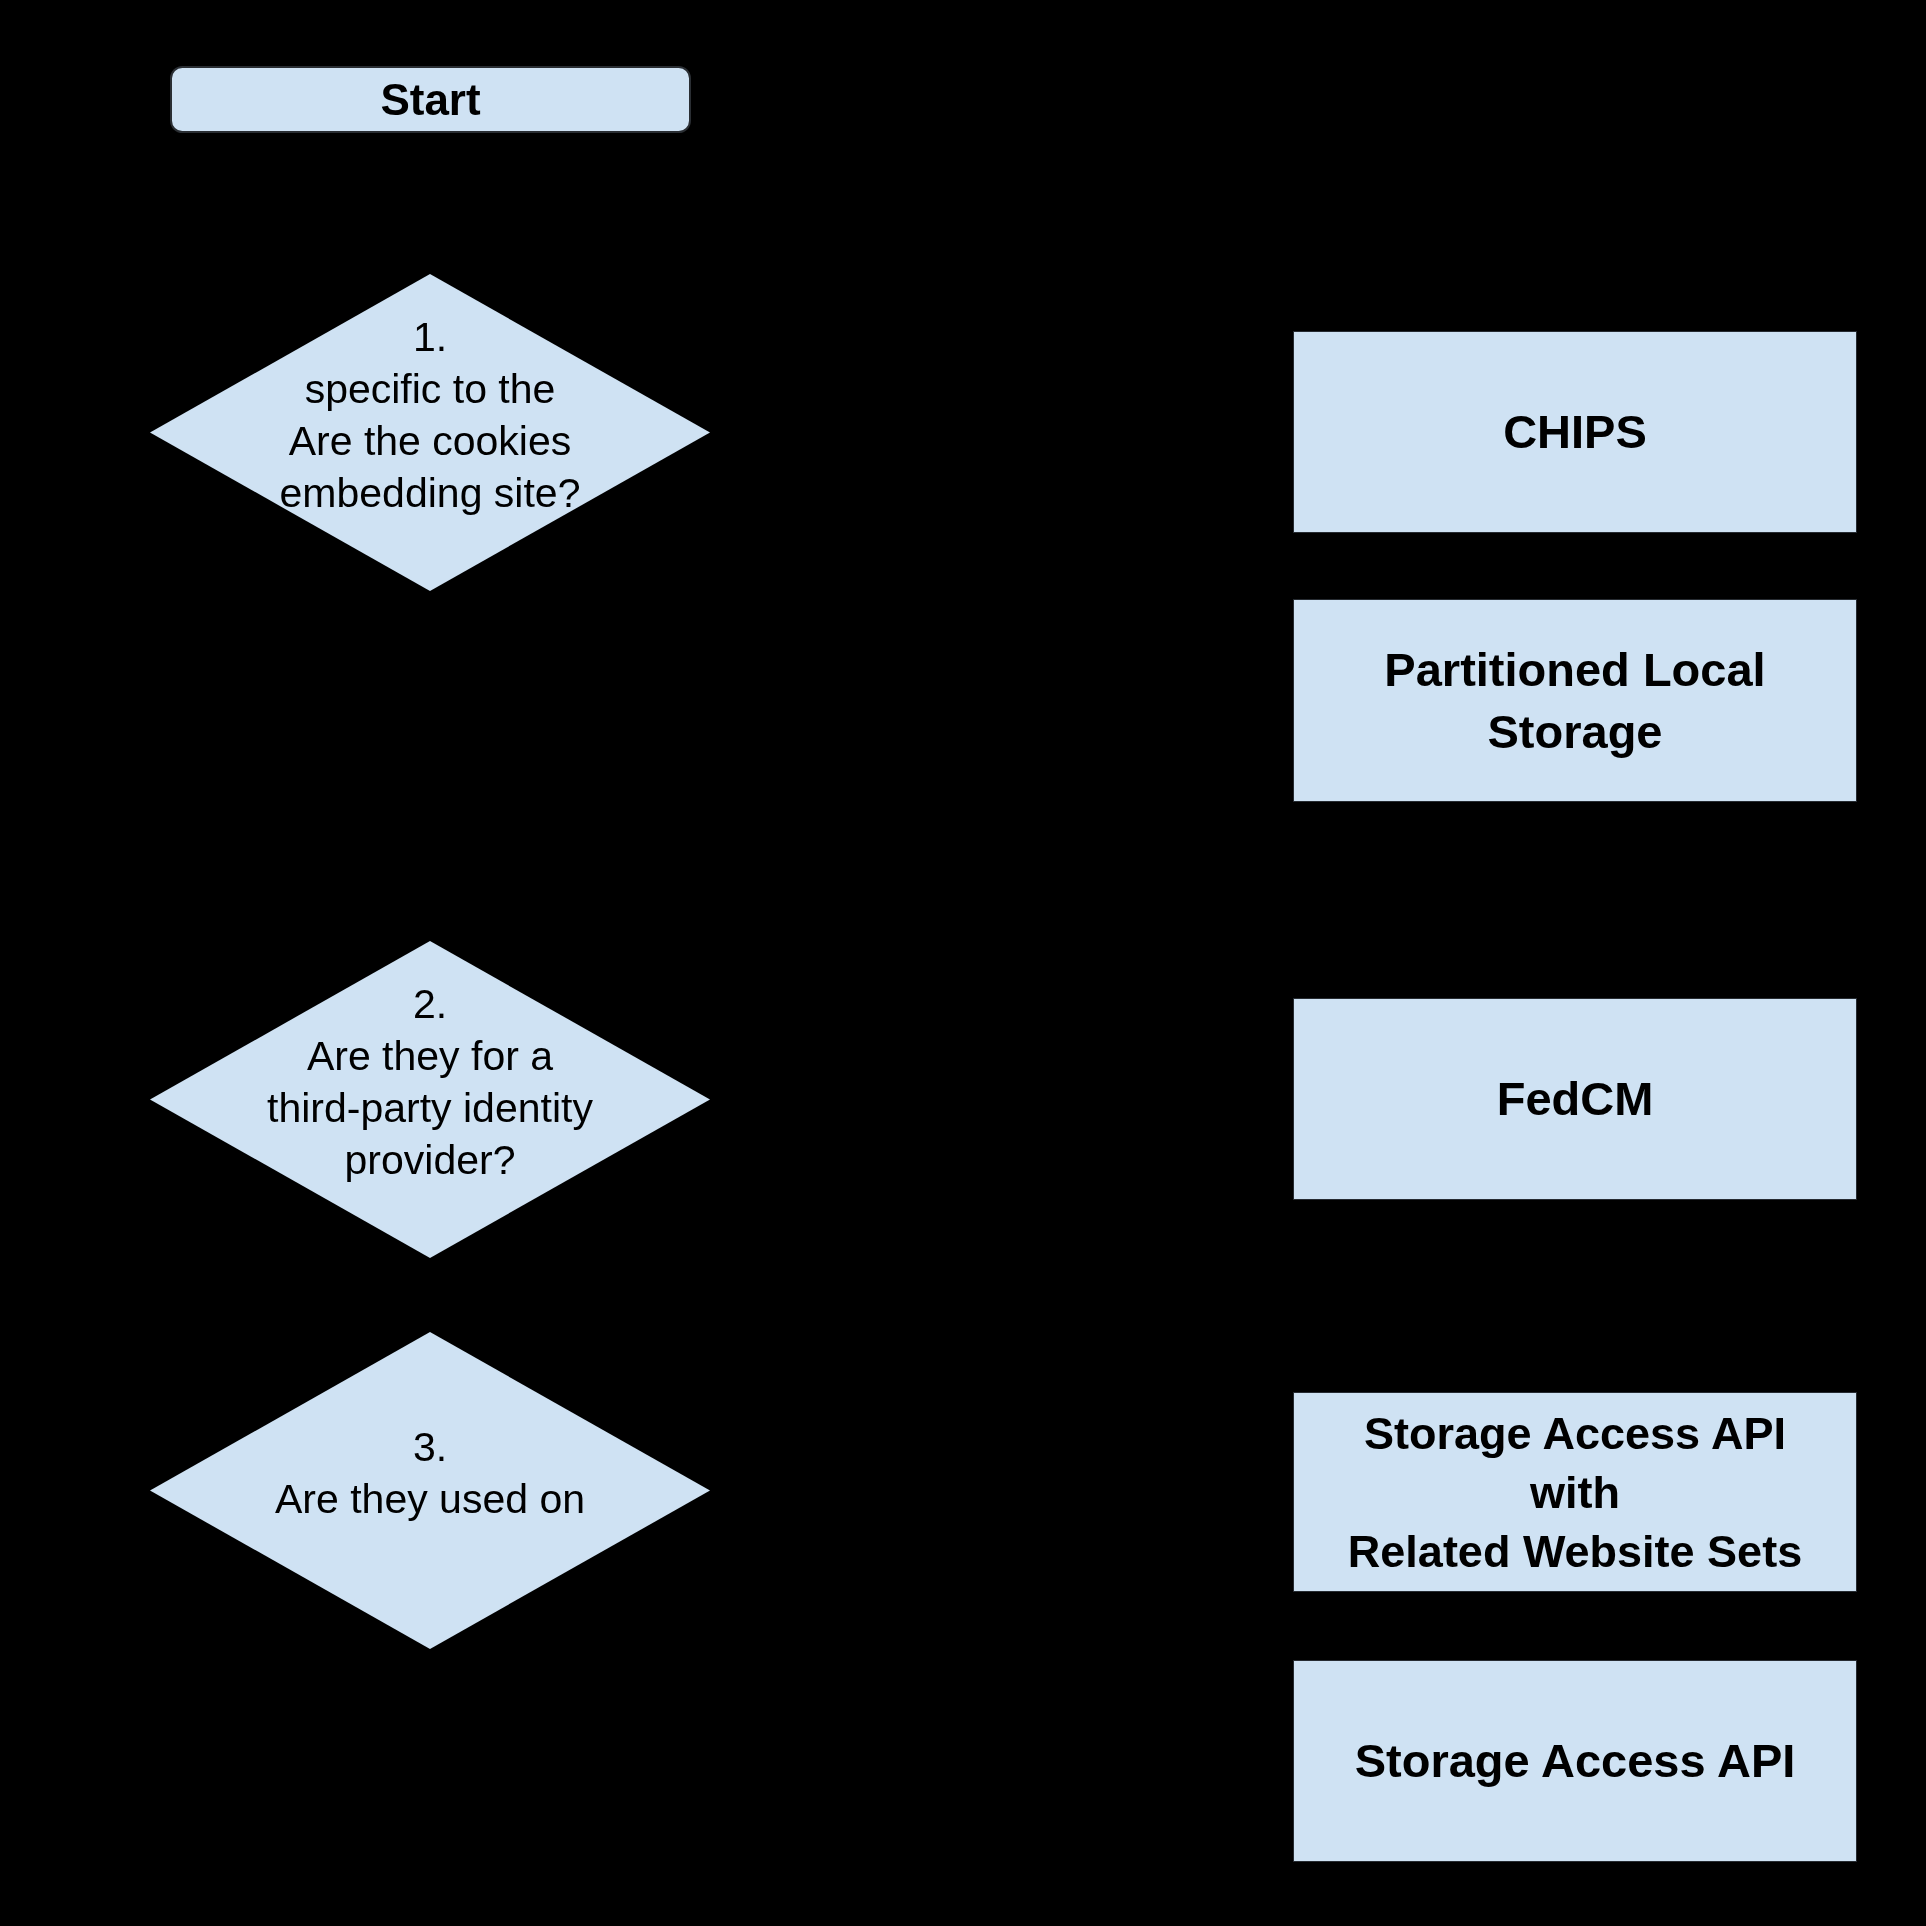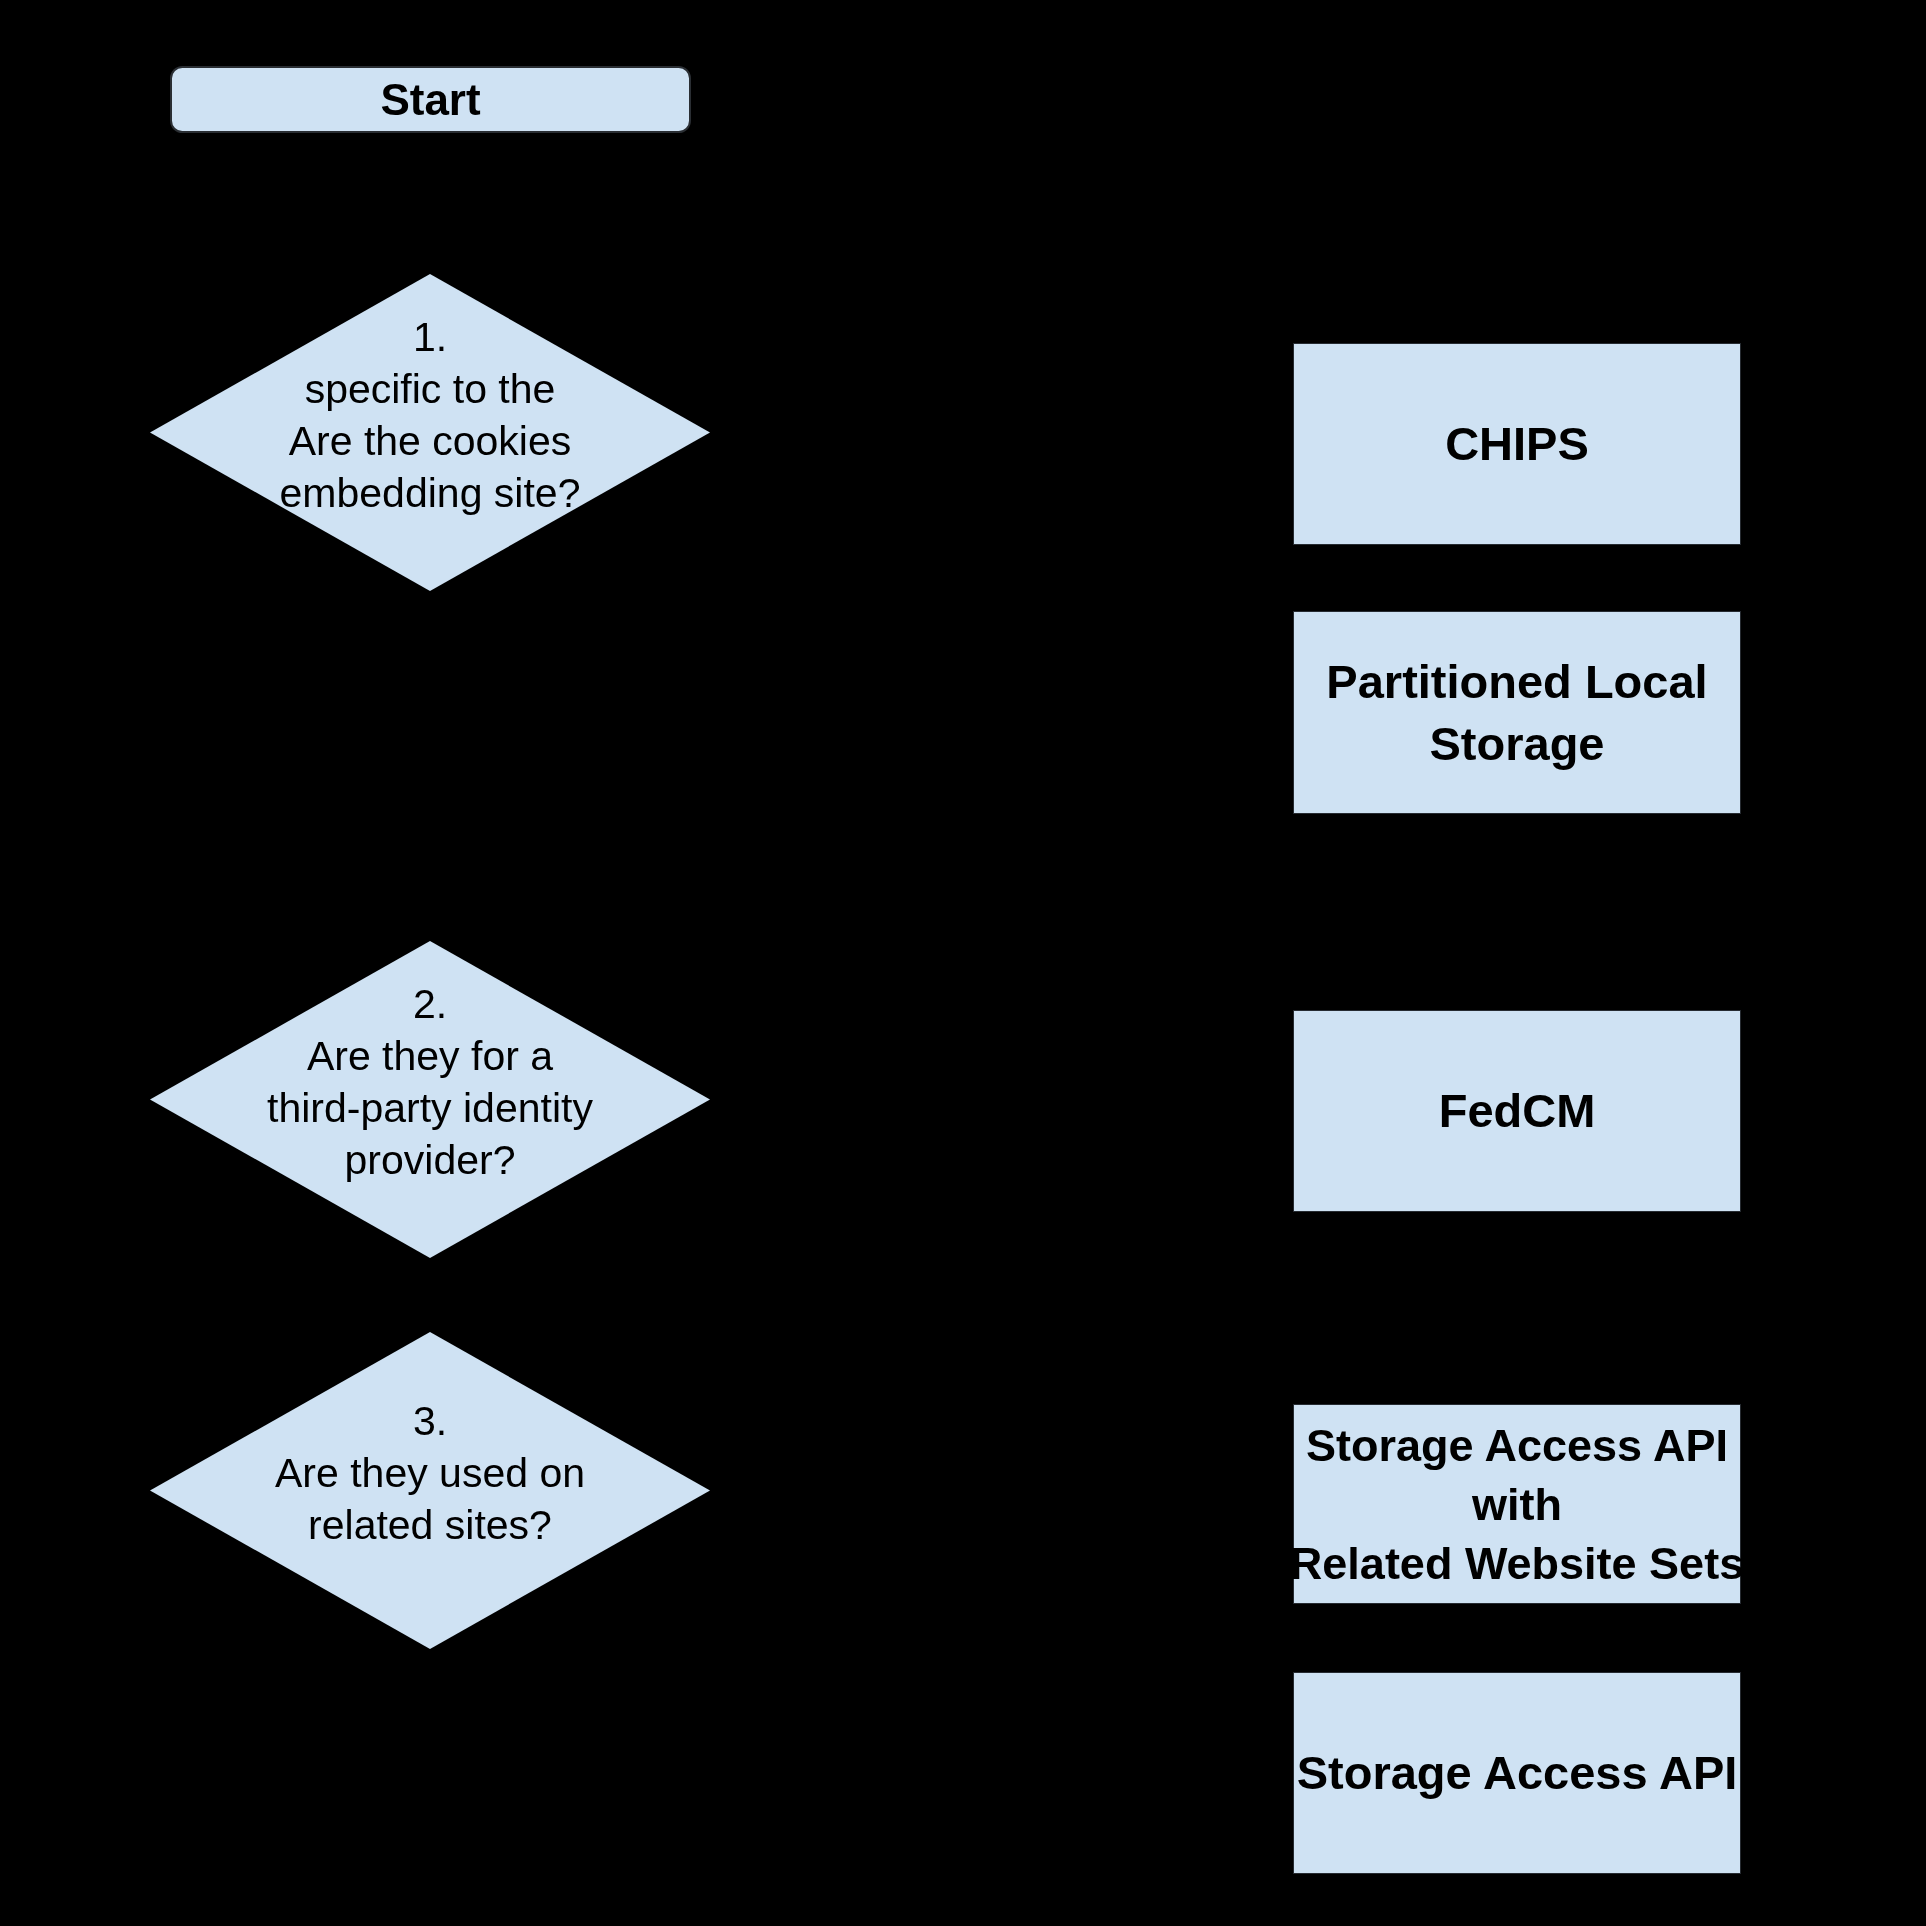--- a/index.html
+++ b/index.html
@@ -58,26 +58,25 @@
     line-height: 52px;
   }
   .diamond .dinner { transform: translateY(-18.5px); }
   .d1 { left: 150px; top: 274px; }
   .d2 { left: 150px; top: 941px; }
   .d3 { left: 150px; top: 1332px; }
 
   
   .rect {
     left: 1293px;
-    width: 448px;
+    width: 564px;
     border: 1.5px solid #262b31;
     font-weight: 700;
     font-size: 47px;
     line-height: 62px;
-    margin-top: 12px;
   }
   .chips  { top: 331px;  height: 202px; }
   .pls    { top: 599px;  height: 203px; justify-content: center; }
   .fedcm  { top: 998px; height: 202px; }
   .saarws { top: 1392px; height: 200px; font-size: 45px; line-height: 59px; }
   .saa    { top: 1660px; height: 202px; }
 
   .line { white-space: nowrap; }
 </style>
 </head>
@@ -104,21 +103,20 @@
       <div class="line">Are they for a</div>
       <div class="line">third-party identity</div>
       <div class="line">provider?</div>
     </div>
   </div>
 
   <div class="diamond d3">
     <div class="dinner">
       <div class="line">3.</div>
       <div class="line">Are they used on</div>
-      <div class="line">related sites?</div>
     </div>
   </div>
 
   <div class="node rect chips">
     <div class="line">CHIPS</div>
   </div>
 
   <div class="node rect pls">
     <div class="line">Partitioned Local</div>
     <div class="line">Storage</div>

